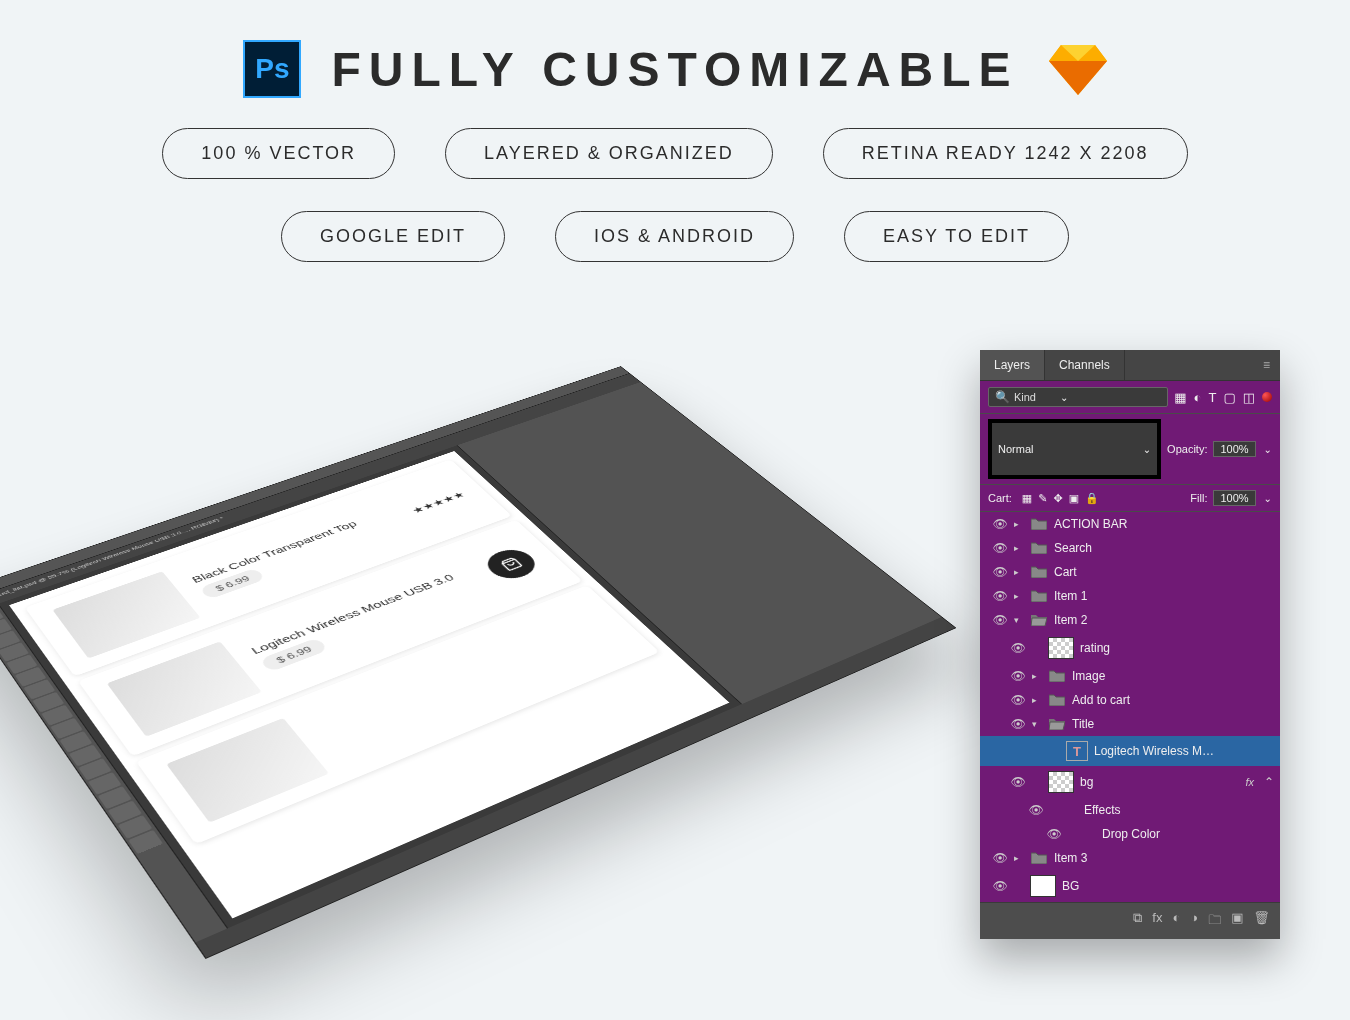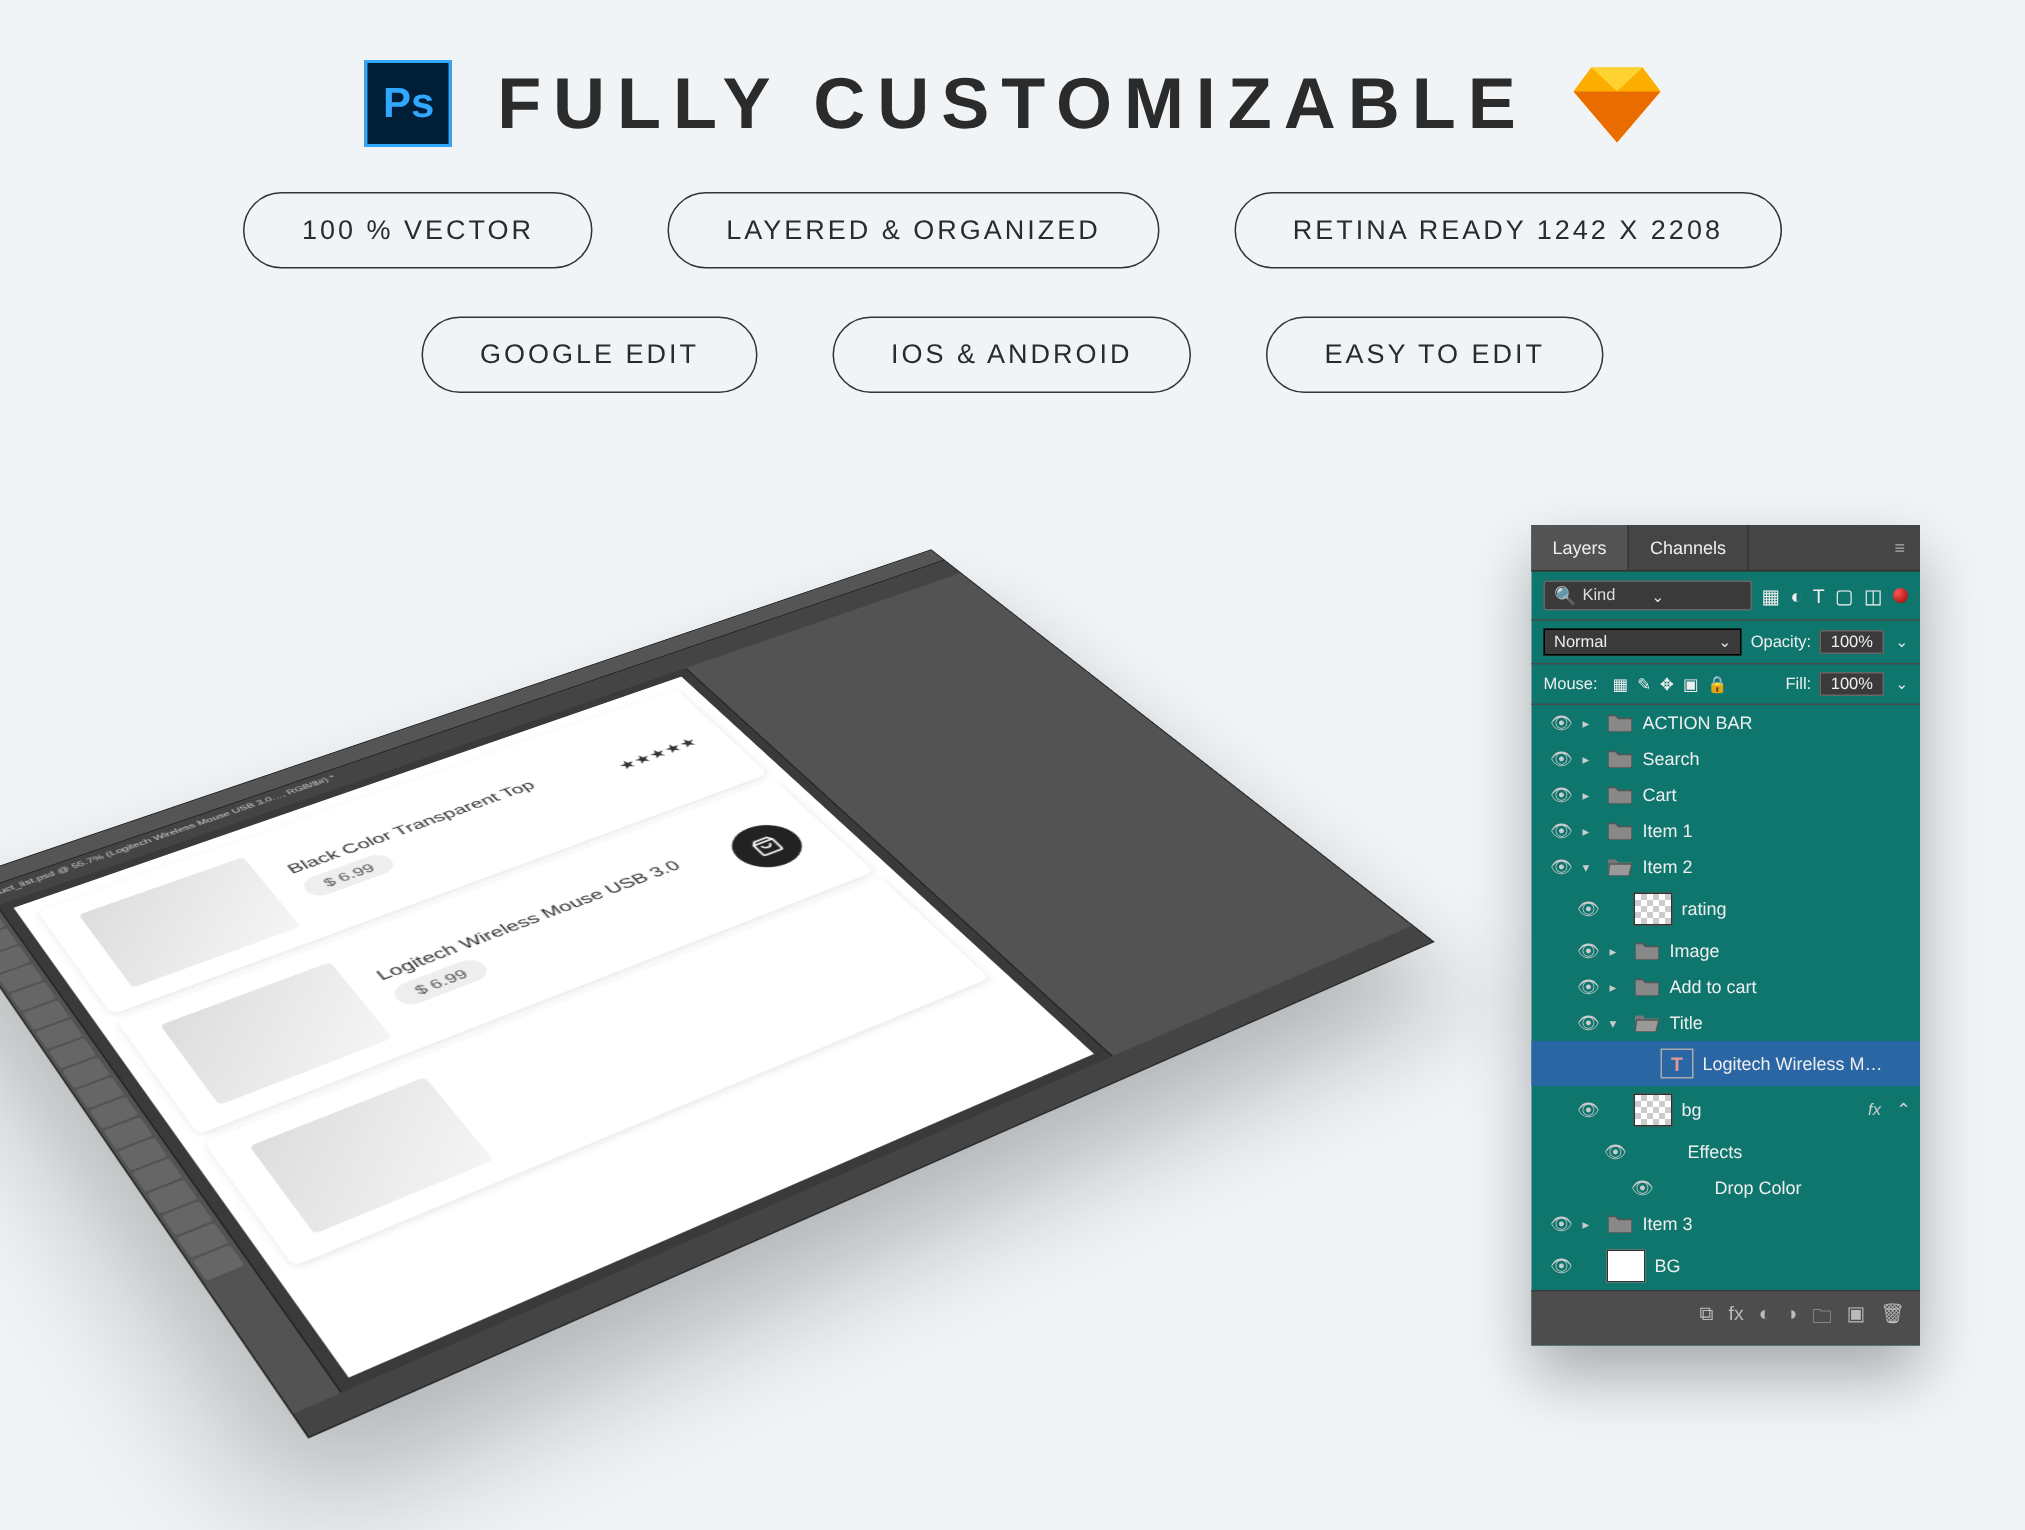--- a/index.html
+++ b/index.html
@@ -174,22 +174,22 @@
 .mockup-status {
   height: 20px;
   background: #444;
 }
 
 
 .layers-panel {
   position: absolute;
   right: 70px;
   top: 350px;
-  width: 259px;
-  background: #0f766e;
+  width: 300px;
+  background: #701a75;
   color: #eee;
   font-size: 12px;
   box-shadow: 0 20px 40px rgba(0,0,0,0.3);
   font-family: "Segoe UI", Tahoma, sans-serif;
 }
 .panel-tabs {
   display: flex;
   background: #454545;
   border-bottom: 1px solid #333;
 }
@@ -227,22 +227,22 @@
 .search-wrap input {
   background: transparent;
   border: none;
   color: #ddd;
   width: 40px;
   font-size: 11px;
   outline: none;
 }
 .dropdown {
   background: #3a3a3a;
-  border: 1px solid #000000;
-  padding: 2px 6px;
+  border: 4px solid #000000;
+  padding: 20px 6px;
   font-size: 11px;
   display: flex;
   align-items: center;
   gap: 4px;
   cursor: pointer;
 }
 .filter-icons {
   display: flex;
   gap: 7px;
   align-items: center;
@@ -451,21 +451,21 @@
     <div class="dropdown" style="flex:1">
       <span>Normal</span>
       <span class="chev" style="margin-left:auto"></span>
     </div>
     <span>Opacity:</span>
     <div class="value-box">100%</div>
     <span class="chev"></span>
   </div>
 
   <div class="lock-row">
-    <span>Mouse:</span>
+    <span>Cart:</span>
     <div class="lock-icons">
       <span>▦</span>
       <span>✎</span>
       <span>✥</span>
       <span>▣</span>
       <span>🔒</span>
     </div>
     <span style="margin-left:auto">Fill:</span>
     <div class="value-box">100%</div>
     <span class="chev"></span>

